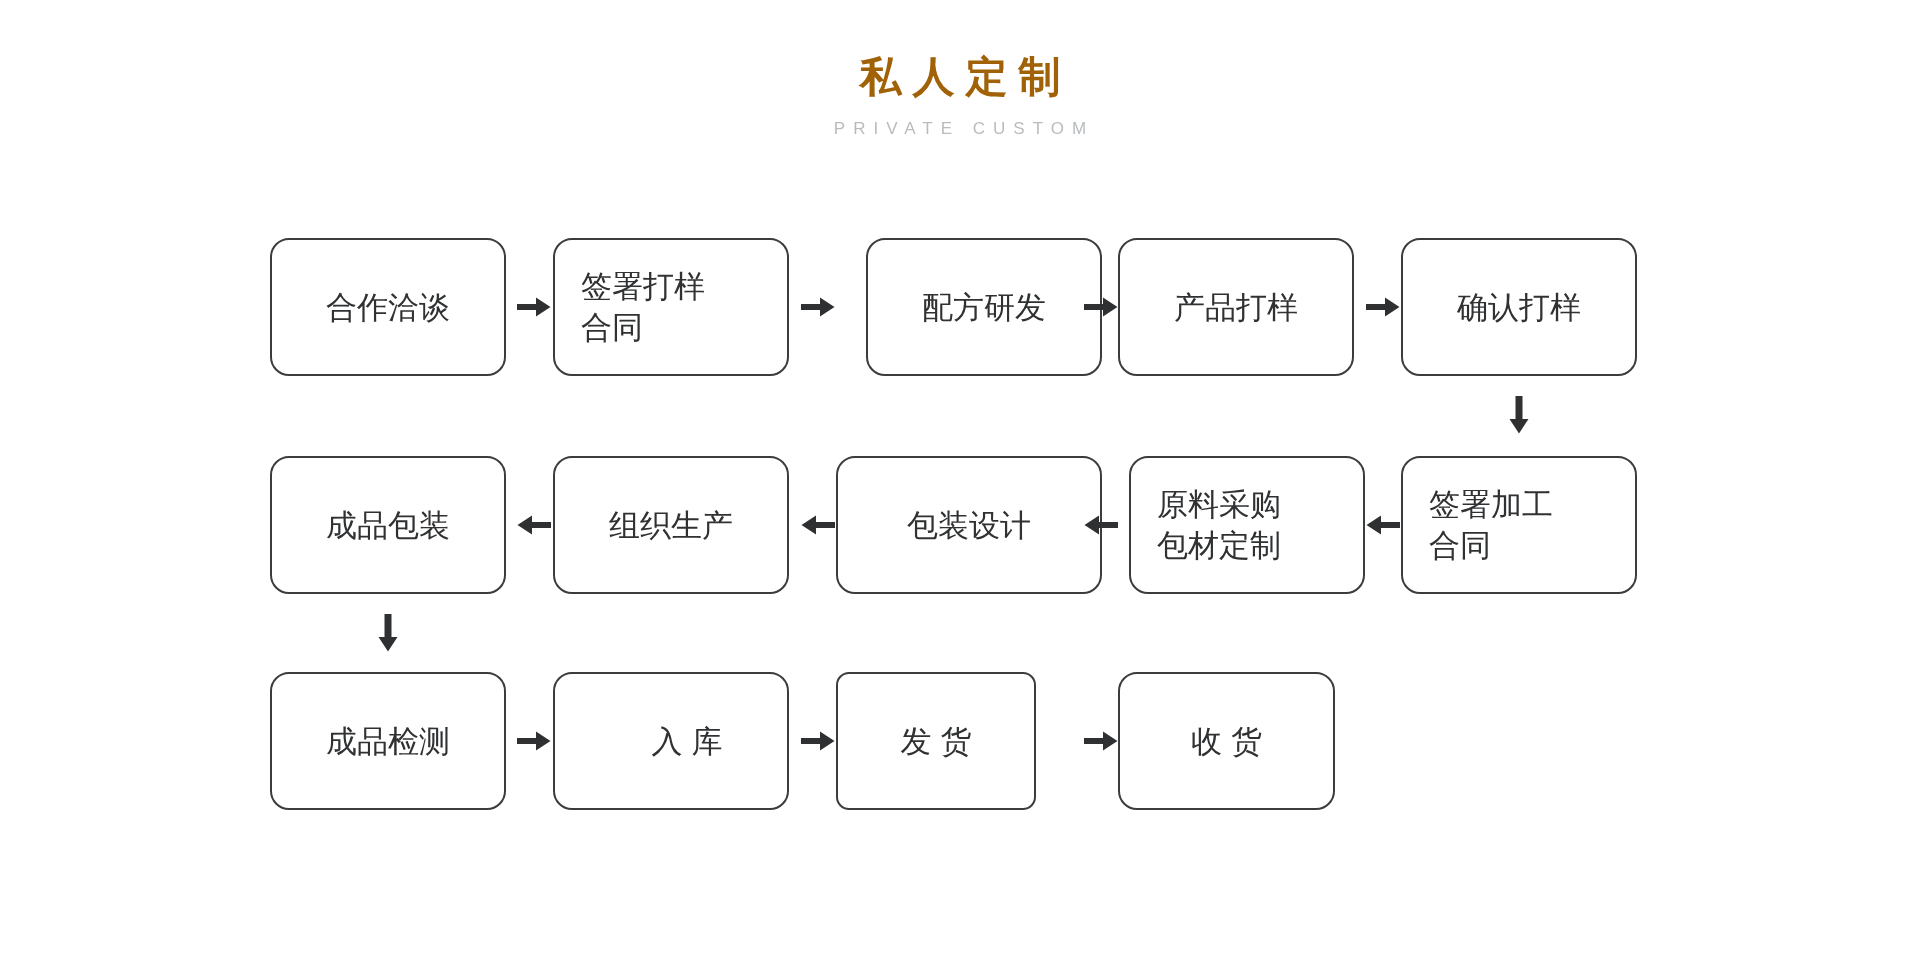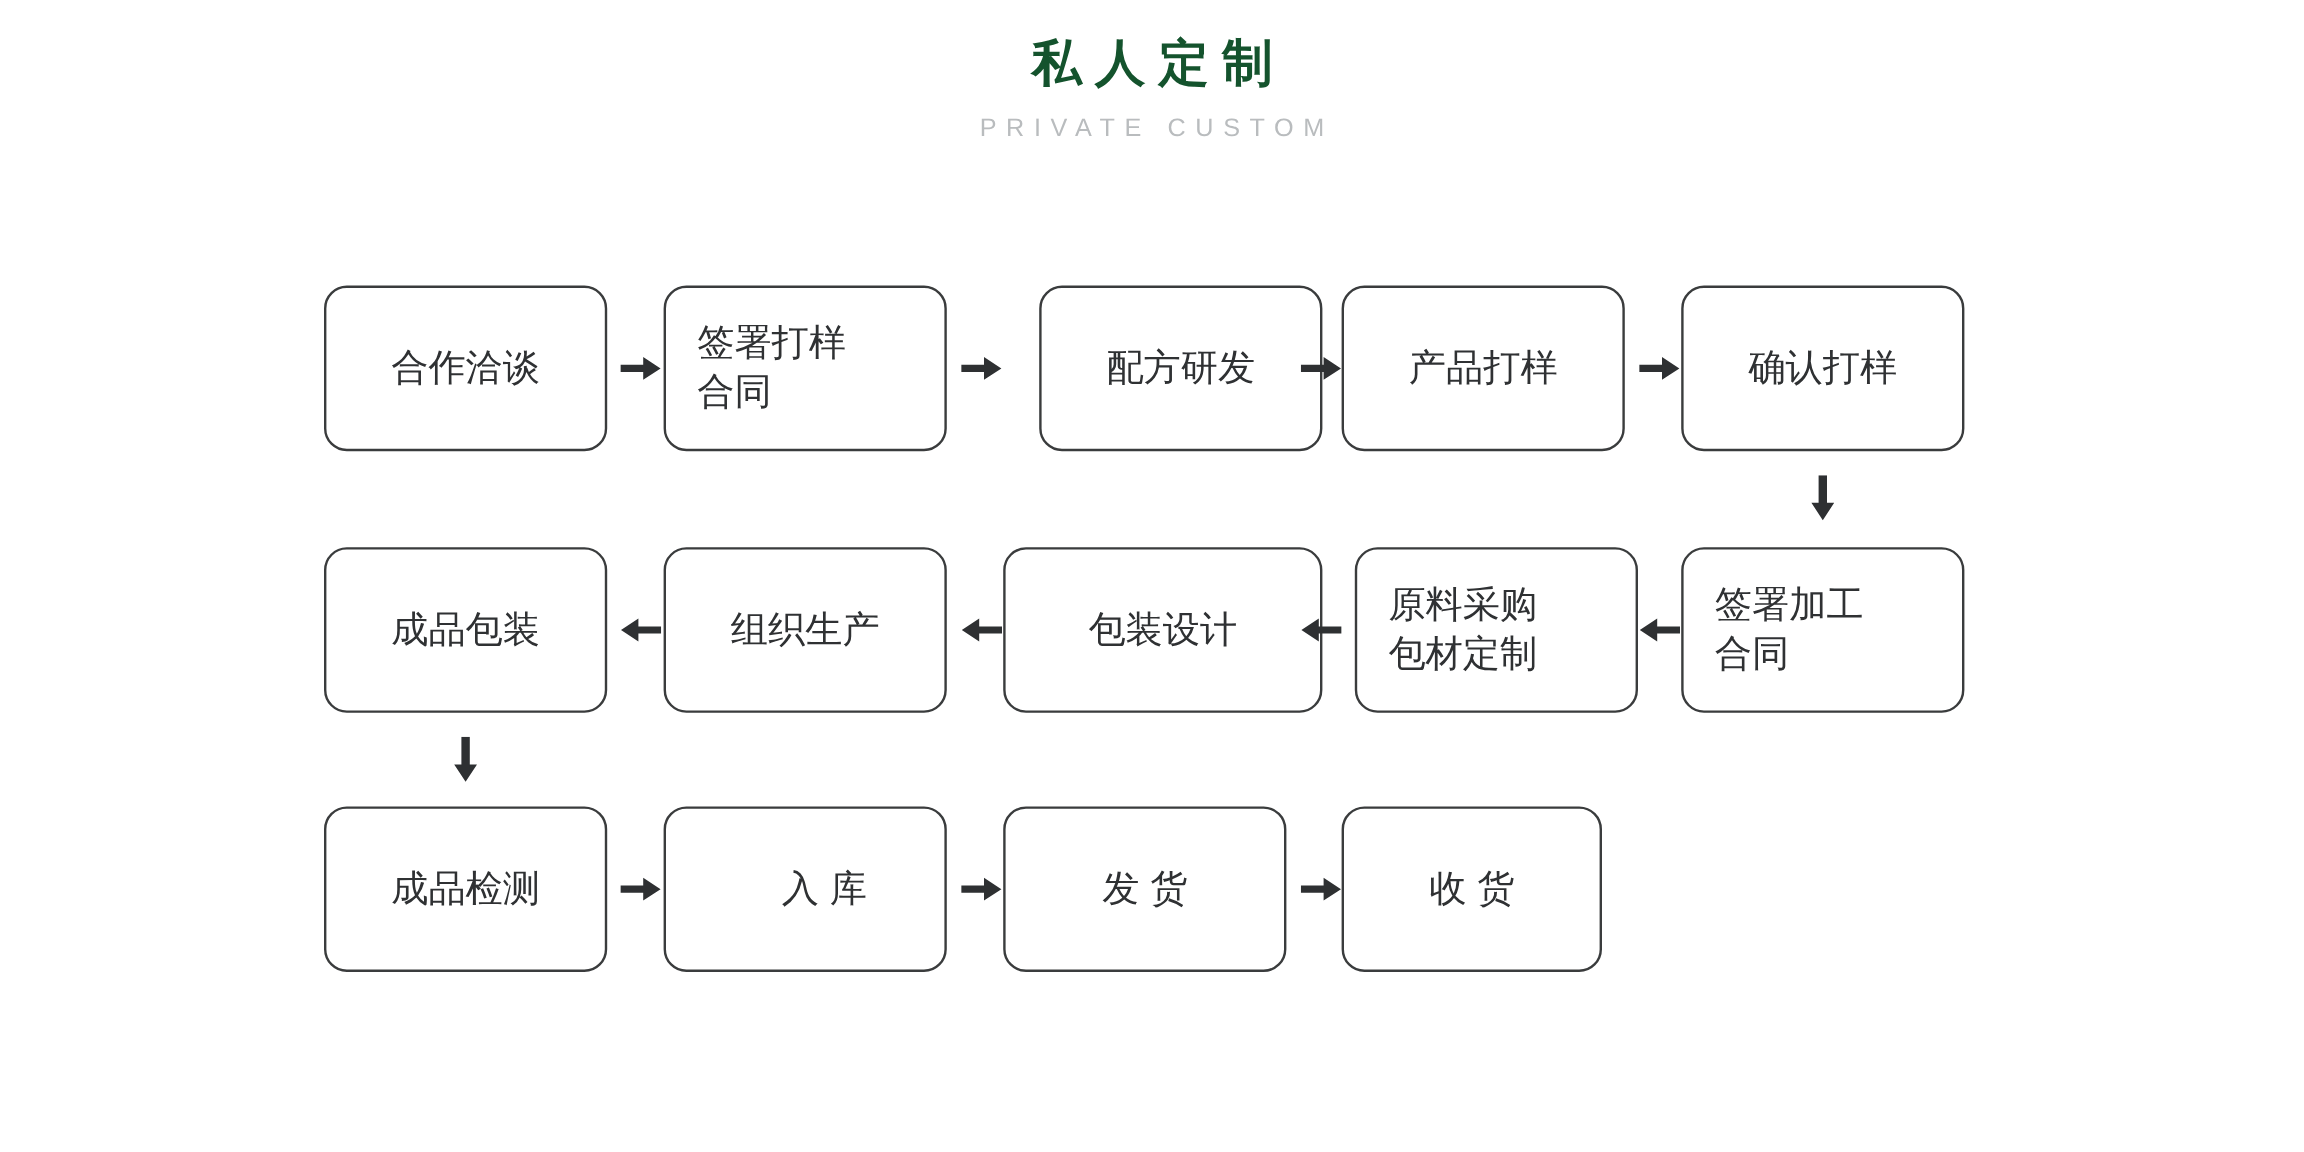--- a/index.html
+++ b/index.html
@@ -19,33 +19,33 @@
   
   .header {
     position: absolute;
     left: 0;
     top: 0;
     width: 1920px;
     text-align: center;
   }
   .title {
     margin: 0;
-    padding-top: 32px;
+    padding-top: 56px;
     font-size: 42px;
     font-weight: 700;
     line-height: 1.0;
-    color: #14532d;
+    color: #a16207;
     letter-spacing: 11px;
     text-indent: 11px;
     font-family: "DejaVu Sans", "Liberation Sans", sans-serif;
   }
   .subtitle {
     margin: 0;
     padding-top: 22px;
-    font-size: 21px;
+    font-size: 17px;
     font-weight: 400;
     line-height: 1.0;
     color: #b9bcbe;
     letter-spacing: 8px;
     text-indent: 8px;
     font-family: "Liberation Sans", "DejaVu Sans", sans-serif;
     text-align: center;
   }
 
   
@@ -195,21 +195,21 @@
   </div>
 
   <div class="node spaced" style="left:553px;  top:672px; width:236px; height:138px;padding-left:40px;">入库</div>
 
   <div class="arrow" style="left:801px; top:731px;">
     <svg width="34" height="20" viewBox="0 0 34 20" aria-hidden="true">
       <path d="M0 7 H19 V0.5 L33.5 10 L19 19.5 V13 H0 Z" fill="currentColor"></path>
     </svg>
   </div>
 
-  <div class="node spaced" style="left:836px;  top:672px; width:236px; height:138px;">发货</div>
+  <div class="node spaced" style="left:836px;  top:672px; width:200px; height:138px;border-radius:13px;">发货</div>
 
   <div class="arrow" style="left:1084px; top:731px;">
     <svg width="34" height="20" viewBox="0 0 34 20" aria-hidden="true">
       <path d="M0 7 H19 V0.5 L33.5 10 L19 19.5 V13 H0 Z" fill="currentColor"></path>
     </svg>
   </div>
 
   <div class="node spaced" style="left:1118px; top:672px; width:217px; height:138px;">收货</div>
 
 </div>

